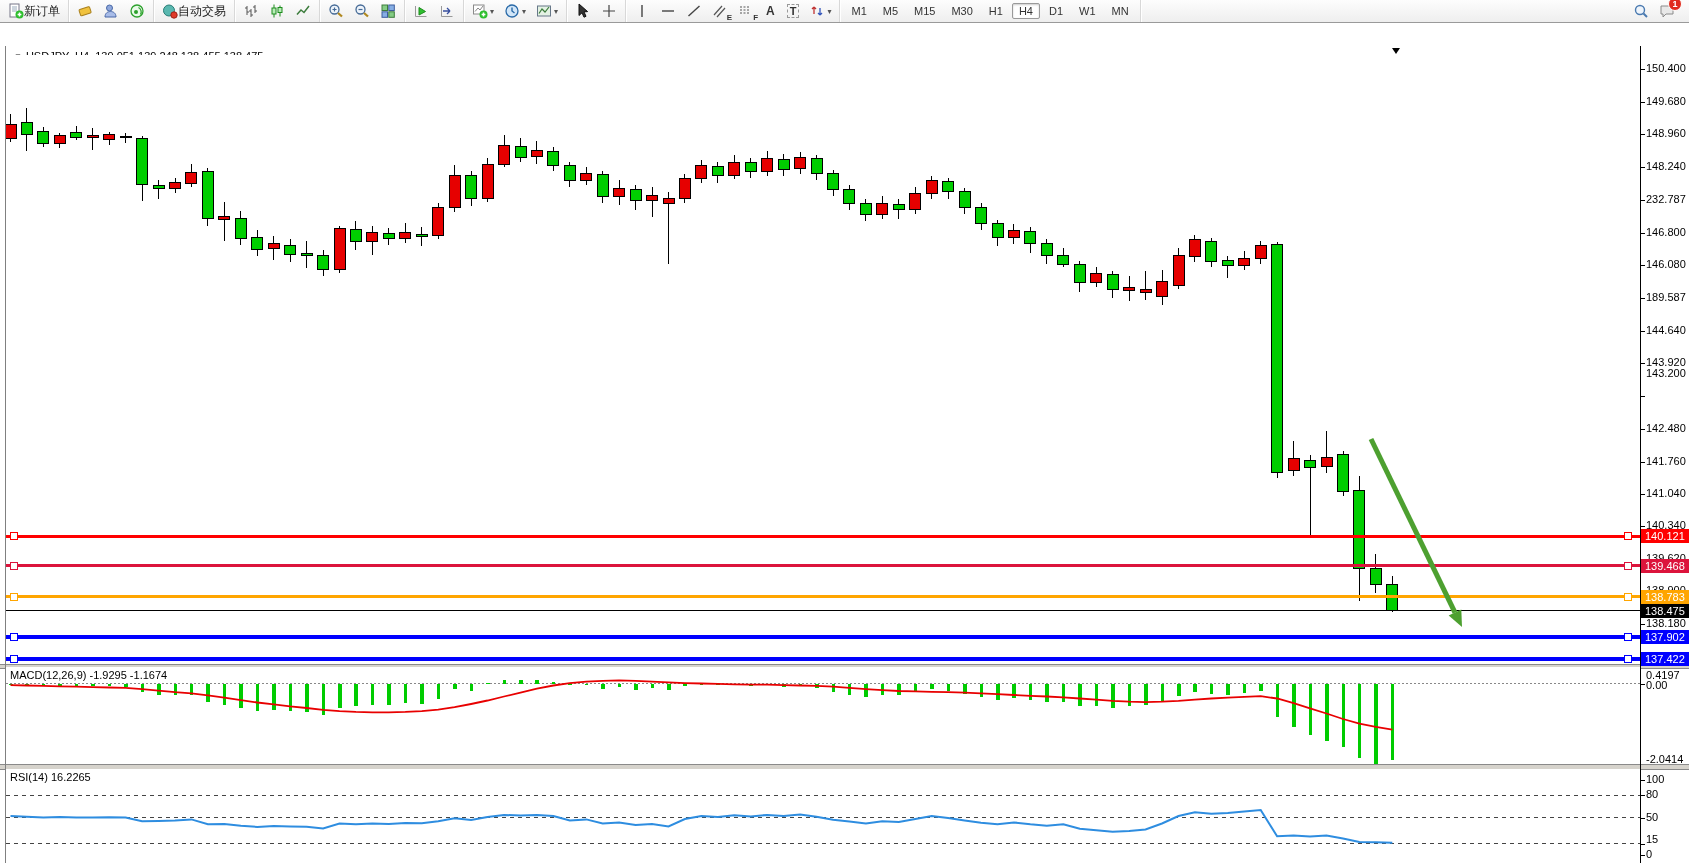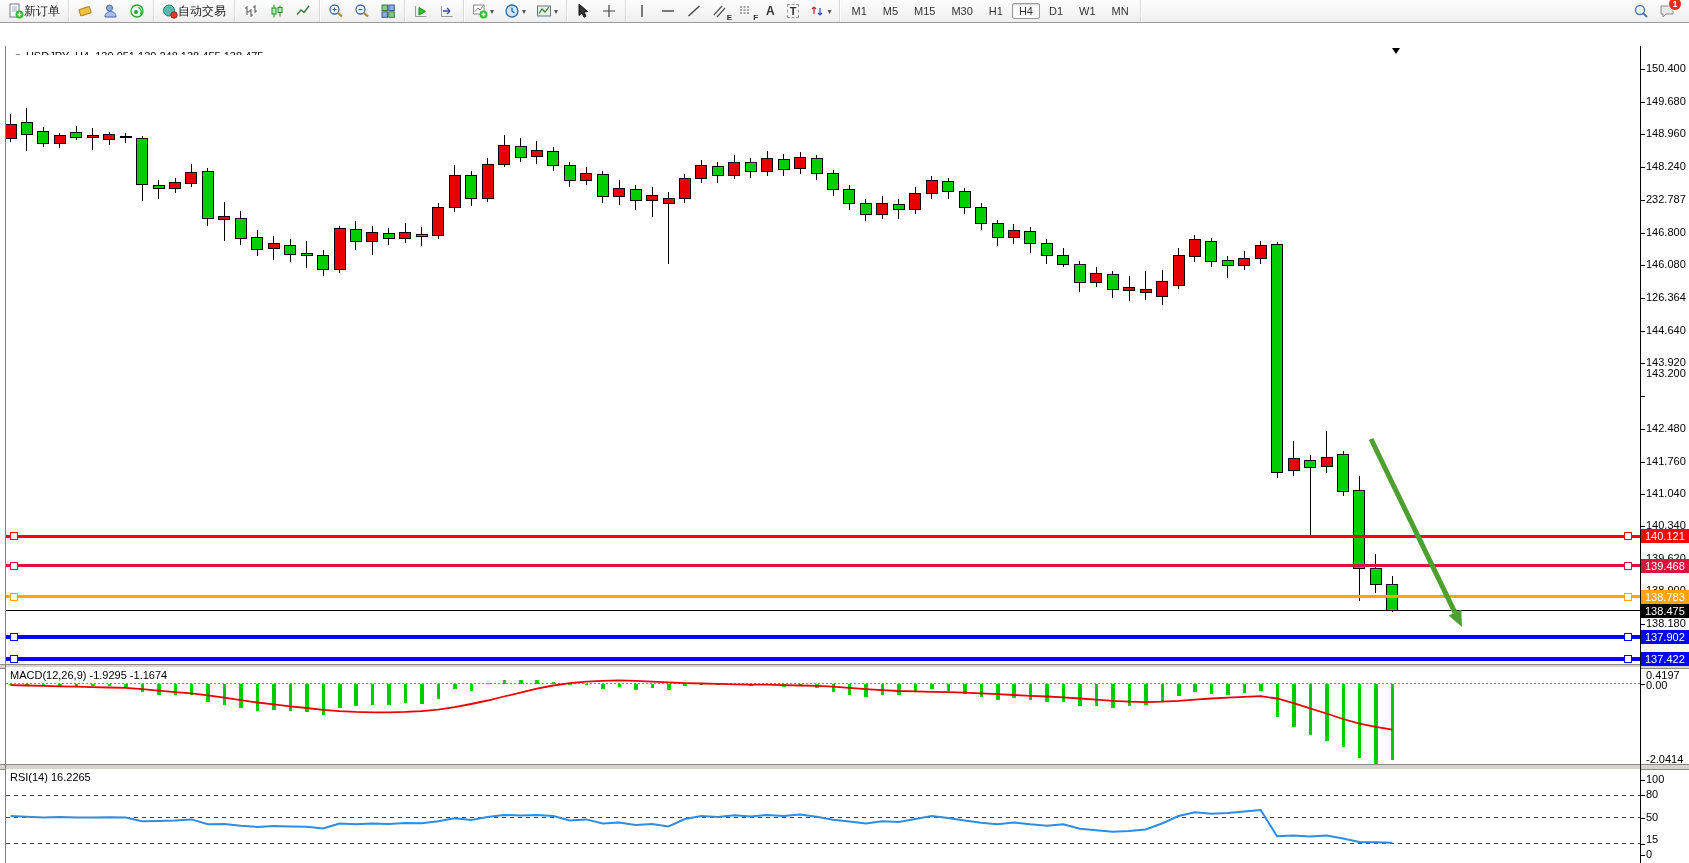--- a/index.html
+++ b/index.html
@@ -610,21 +610,21 @@
         <div class="ptick" style="top:104px">148.960</div>
         <div class="ptickmark" style="top:144px"></div>
         <div class="ptick" style="top:137px">148.240</div>
         <div class="ptickmark" style="top:177px"></div>
         <div class="ptick" style="top:170px">232.787</div>
         <div class="ptickmark" style="top:210px"></div>
         <div class="ptick" style="top:203px">146.800</div>
         <div class="ptickmark" style="top:242px"></div>
         <div class="ptick" style="top:235px">146.080</div>
         <div class="ptickmark" style="top:275px"></div>
-        <div class="ptick" style="top:268px">126.364</div>
+        <div class="ptick" style="top:268px">189.587</div>
         <div class="ptickmark" style="top:308px"></div>
         <div class="ptick" style="top:301px">144.640</div>
         <div class="ptickmark" style="top:340px"></div>
         <div class="ptick" style="top:333px">143.920</div>
         <div class="ptickmark" style="top:373px"></div>
         <div class="ptick" style="top:344px">143.200</div>
         <div class="ptickmark" style="top:406px"></div>
         <div class="ptick" style="top:399px">142.480</div>
         <div class="ptickmark" style="top:439px"></div>
         <div class="ptick" style="top:432px">141.760</div>

